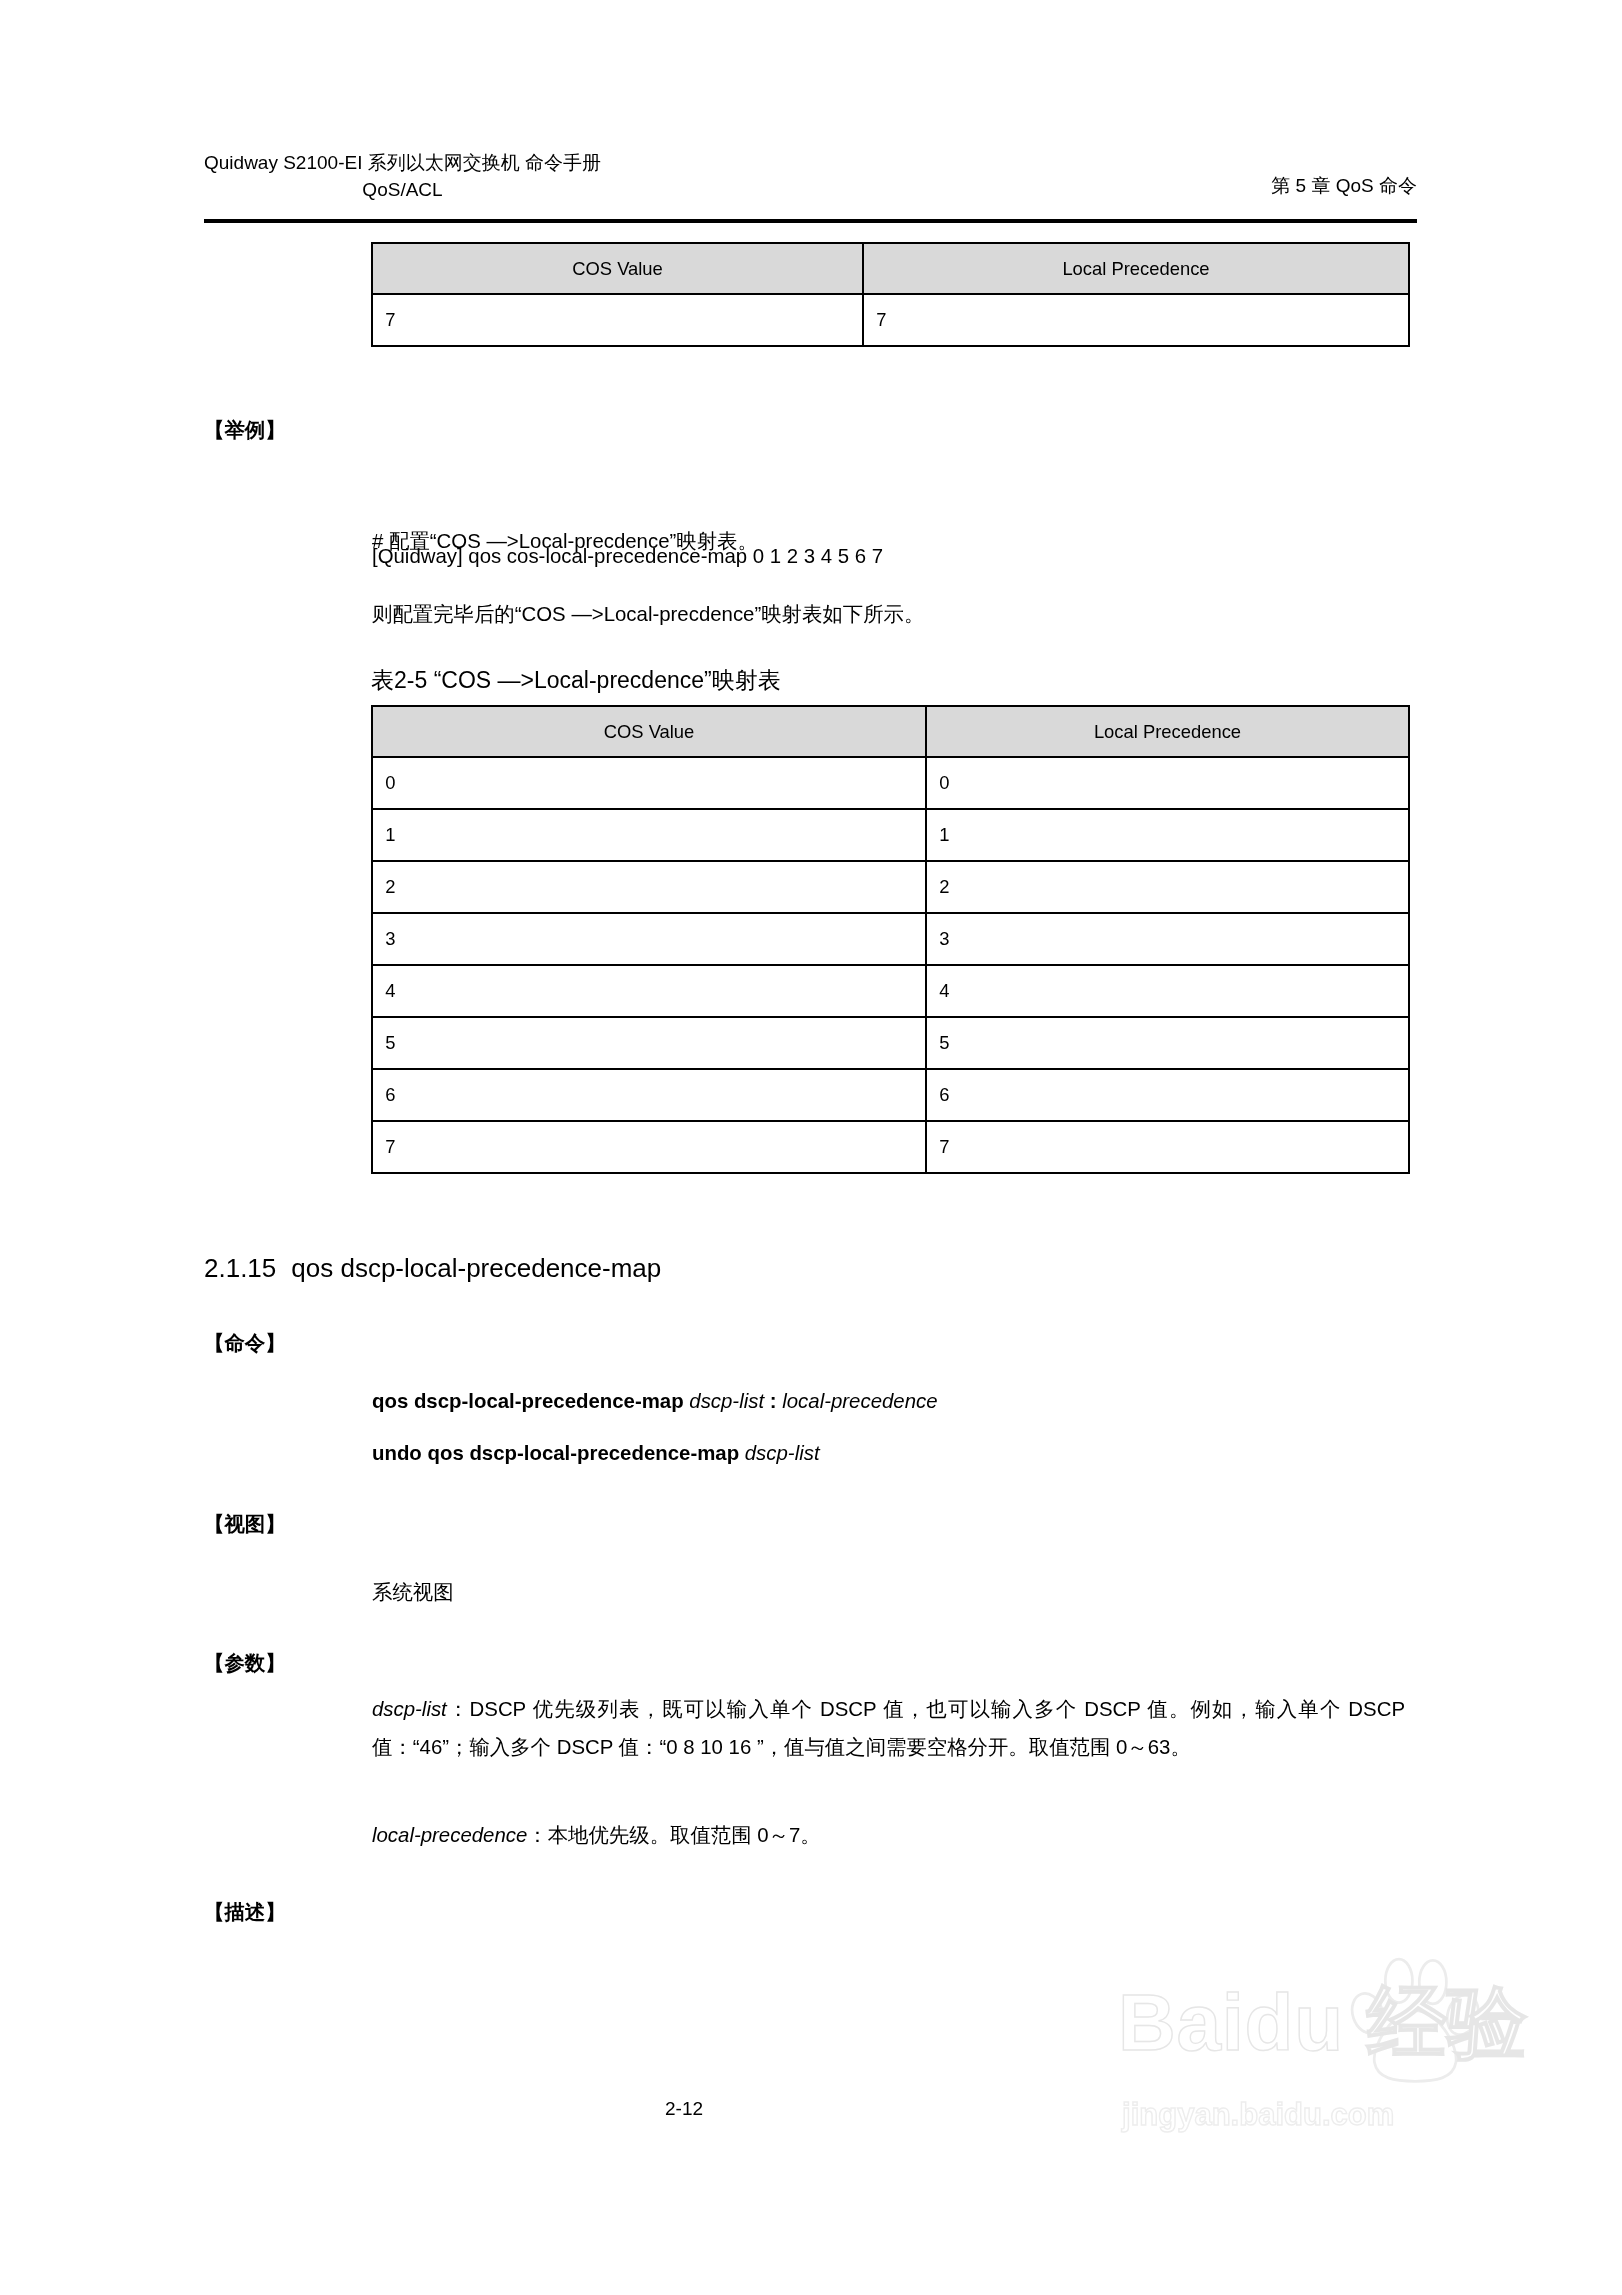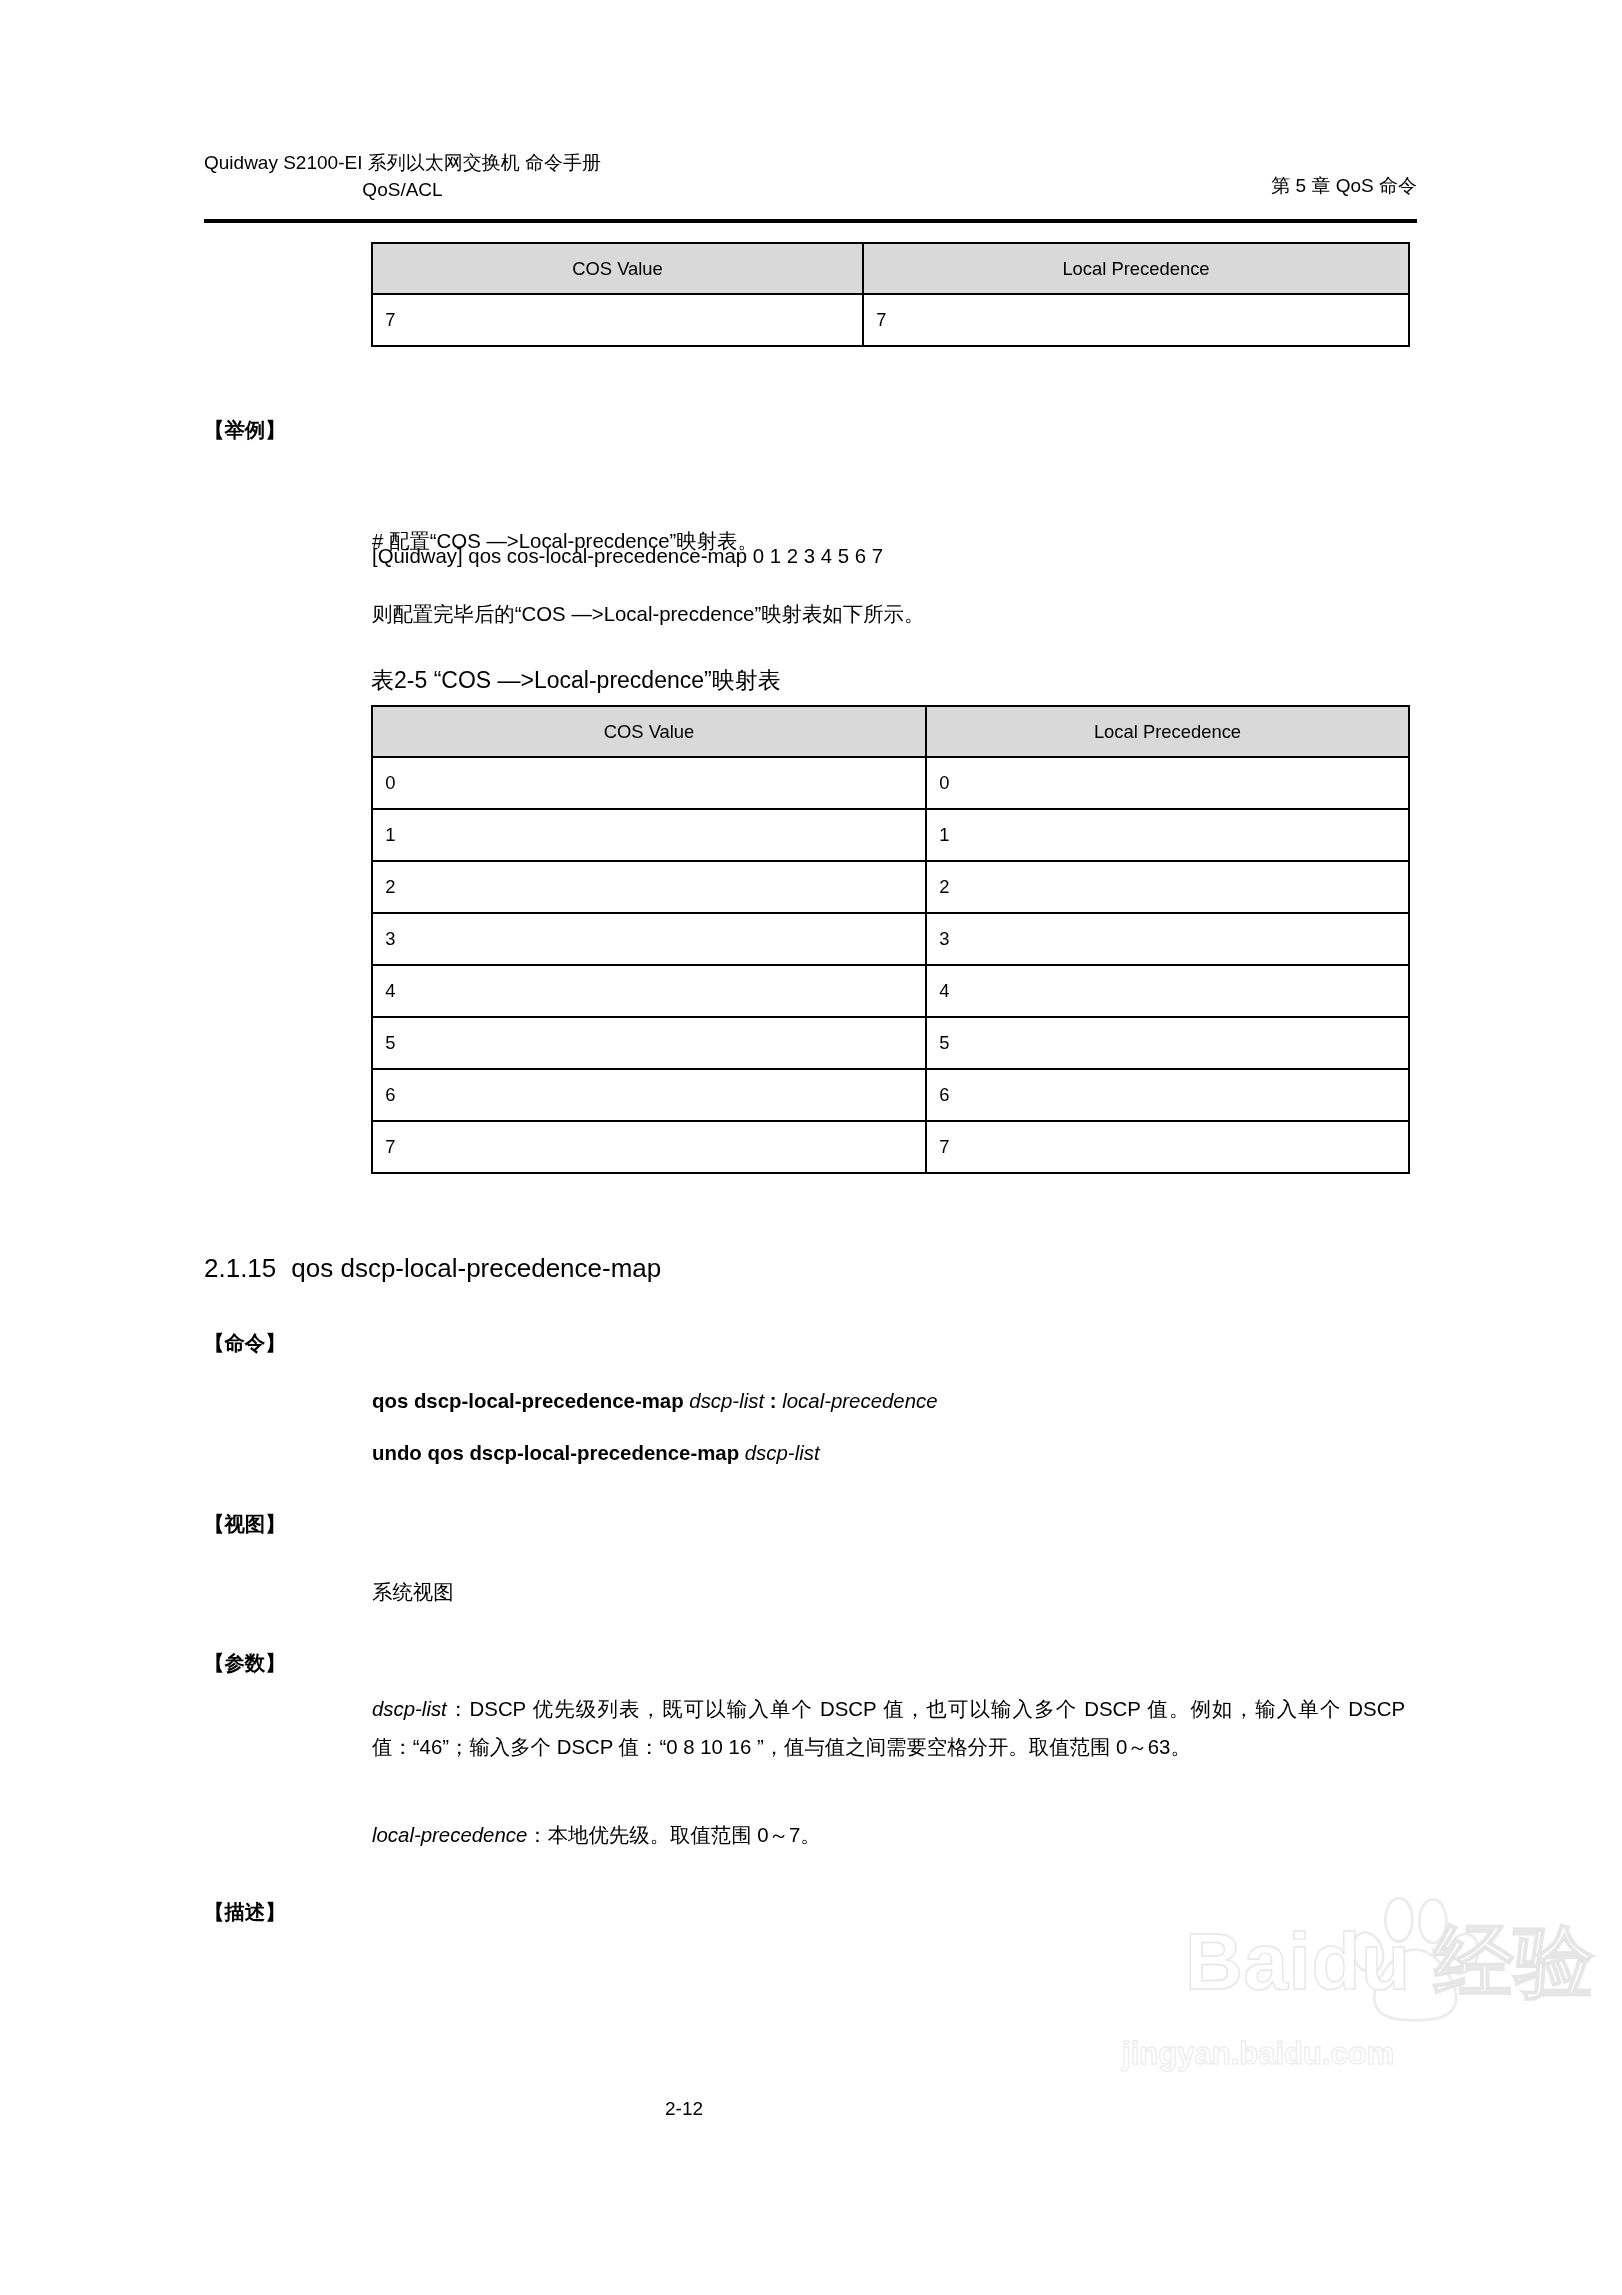--- a/index.html
+++ b/index.html
@@ -155,26 +155,25 @@
     top: 2098px;
     width: 1368px;
     text-align: center;
     font-size: 19px;
   }
 
   
   .watermark {
     position: absolute;
     left: 1118px;
-    top: 1920px;
+    top: 1981px;
     width: 477px;
     height: 204px;
     pointer-events: none;
     user-select: none;
-    text-align: right;
   }
   .wm-main {
     position: absolute;
     left: 0;
     top: 0;
     width: 477px;
     font-size: 80px;
     font-weight: bold;
     color: #ffffff;
     -webkit-text-stroke: 1.4px #e6e6e6;

